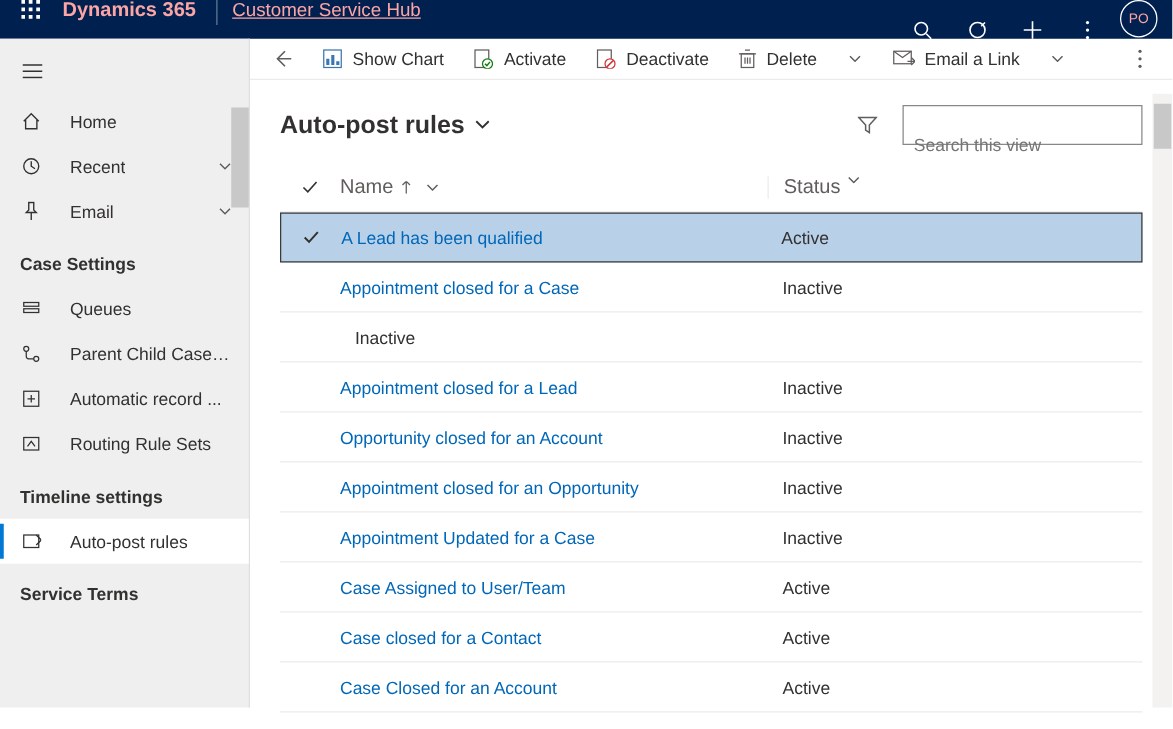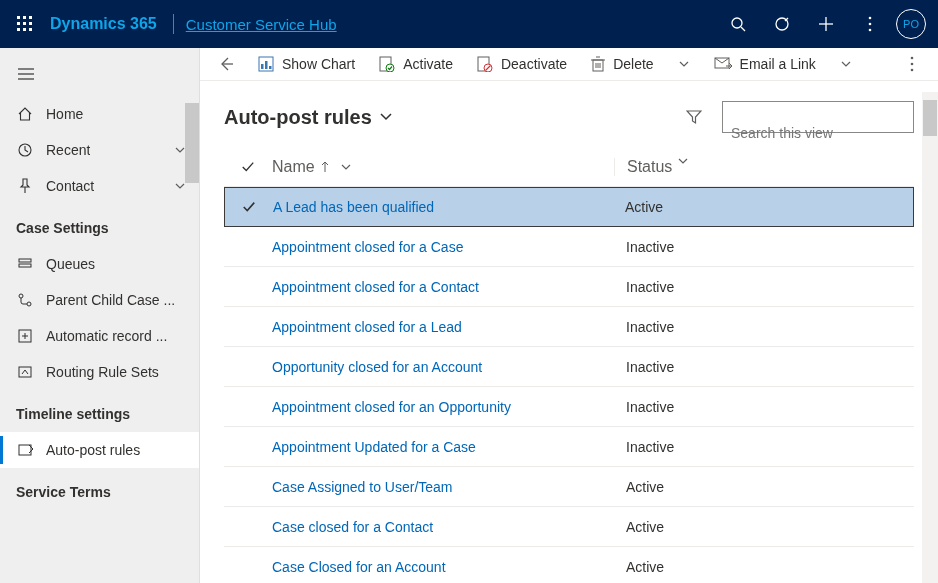--- a/index.html
+++ b/index.html
@@ -1,32 +1,32 @@
 <!DOCTYPE html>
 <html><head>
 <meta charset="utf-8">
 <style>
   * { box-sizing: border-box; margin: 0; padding: 0; font-family: "Segoe UI", Tahoma, sans-serif; }
   html, body { width: 938px; height: 583px; overflow: hidden; background: #fff; color: #323130; }
   
-  .topnav { height: 48px; background: #002050; display: flex; align-items: center; color: #0ea5e9; }
+  .topnav { height: 31px; background: #002050; display: flex; align-items: flex-start; color: #fca5a5; }
   .topnav .waffle { width: 50px; display:flex; align-items:center; justify-content:center; }
   .topnav .brand { font-weight:600; font-size:16px; padding: 0 8px 0 0; }
   .topnav .divider { width:1px; height:20px; background:rgba(255,255,255,0.4); margin:0 12px 0 8px; }
   .topnav .appname { font-size:15px;text-decoration:underline; }
   .topnav .spacer { flex:1; }
   .topnav .iconbtn { width:44px; height:48px; display:flex; align-items:center; justify-content:center; cursor:pointer; }
   .topnav .avatar { width:30px; height:30px; border:1px solid #fff; border-radius:50%; display:flex; align-items:center; justify-content:center; margin:0 12px 0 4px; font-size:11px; }
   svg { display:block; }
   
   .layout { display:flex; height: calc(583px - 48px); }
   .sidebar { width: 200px; background:#efefef; border-right:1px solid #e1dfdd; position:relative; padding-top:4px; }
   .sidebar .hamburger { height:44px; display:flex; align-items:center; padding-left:18px; }
   .sidebar .section-label { font-weight:600; font-size:14px; padding: 16px 16px 10px; color:#323130; }
-  .nav-item { display:flex; align-items:center; height:36px; padding: 0 14px 0 16px; cursor:pointer; font-size:14px; color:#323130; gap:12px; position:relative; white-space:nowrap; overflow:hidden; text-overflow:ellipsis;}
+  .nav-item { display:flex; align-items:center; height:36px; padding: 0 14px 0 16px; cursor:pointer; font-size:14px; color:#323130; gap:22px; position:relative; white-space:nowrap; overflow:hidden; text-overflow:ellipsis;}
   .nav-item .icon { width:18px; display:flex; align-items:center; justify-content:center; flex-shrink:0;}
   .nav-item .chev { margin-left:auto; }
   .nav-item.active { background:#fff; }
   .nav-item.active::before { content:""; position:absolute; left:0; top:4px; bottom:4px; width:3px; background:#0078d4; }
   .nav-item .label { overflow:hidden; text-overflow:ellipsis; }
   .side-scroll { position:absolute; right:0; top:55px; width:14px; height:80px; background:#c8c8c8; border-radius:0; }
   
   .main { flex:1; position:relative; display:flex; flex-direction:column; }
   .cmdbar { height:44px; border-bottom:1px solid #edebe9; display:flex; align-items:center; padding:0 8px; gap:4px; }
   .cmdbar .back { width:36px; display:flex; align-items:center; justify-content:center;}
@@ -138,21 +138,21 @@
               <path d="M1 1 L5 5 L9 1" fill="none" stroke="#605e5c" stroke-width="1.2"></path>
             </svg>
           </span>
         </div>
         <div class="nav-item">
           <span class="icon">
             <svg width="16" height="16" viewBox="0 0 16 16">
               <path d="M6 1 L10 1 L10 7 L12 9 L4 9 L6 7 Z M8 9 V15" fill="none" stroke="#323130" stroke-width="1.1"></path>
             </svg>
           </span>
-          <span class="label">Contact</span>
+          <span class="label">Email</span>
           <span class="chev">
             <svg width="10" height="6" viewBox="0 0 10 6">
               <path d="M1 1 L5 5 L9 1" fill="none" stroke="#605e5c" stroke-width="1.2"></path>
             </svg>
           </span>
         </div>
         <div class="section-label">Case Settings</div>
         <div class="nav-item">
           <span class="icon">
             <svg width="16" height="16" viewBox="0 0 16 16">
@@ -340,23 +340,20 @@
             <div class="col-chk"></div>
             <div class="col-name">
               <span>Appointment closed for a Case</span>
             </div>
             <div class="col-status" style="color:#323130; border-left:none;">
               <span>Inactive</span>
             </div>
           </div>
           <div class="row" style="margin: 0px 24px;">
             <div class="col-chk"></div>
-            <div class="col-name">
-              <span>Appointment closed for a Contact</span>
-            </div>
             <div class="col-status" style="color:#323130; border-left:none;">
               <span>Inactive</span>
             </div>
           </div>
           <div class="row" style="margin: 0px 24px;">
             <div class="col-chk"></div>
             <div class="col-name">
               <span>Appointment closed for a Lead</span>
             </div>
             <div class="col-status" style="color:#323130; border-left:none;">

